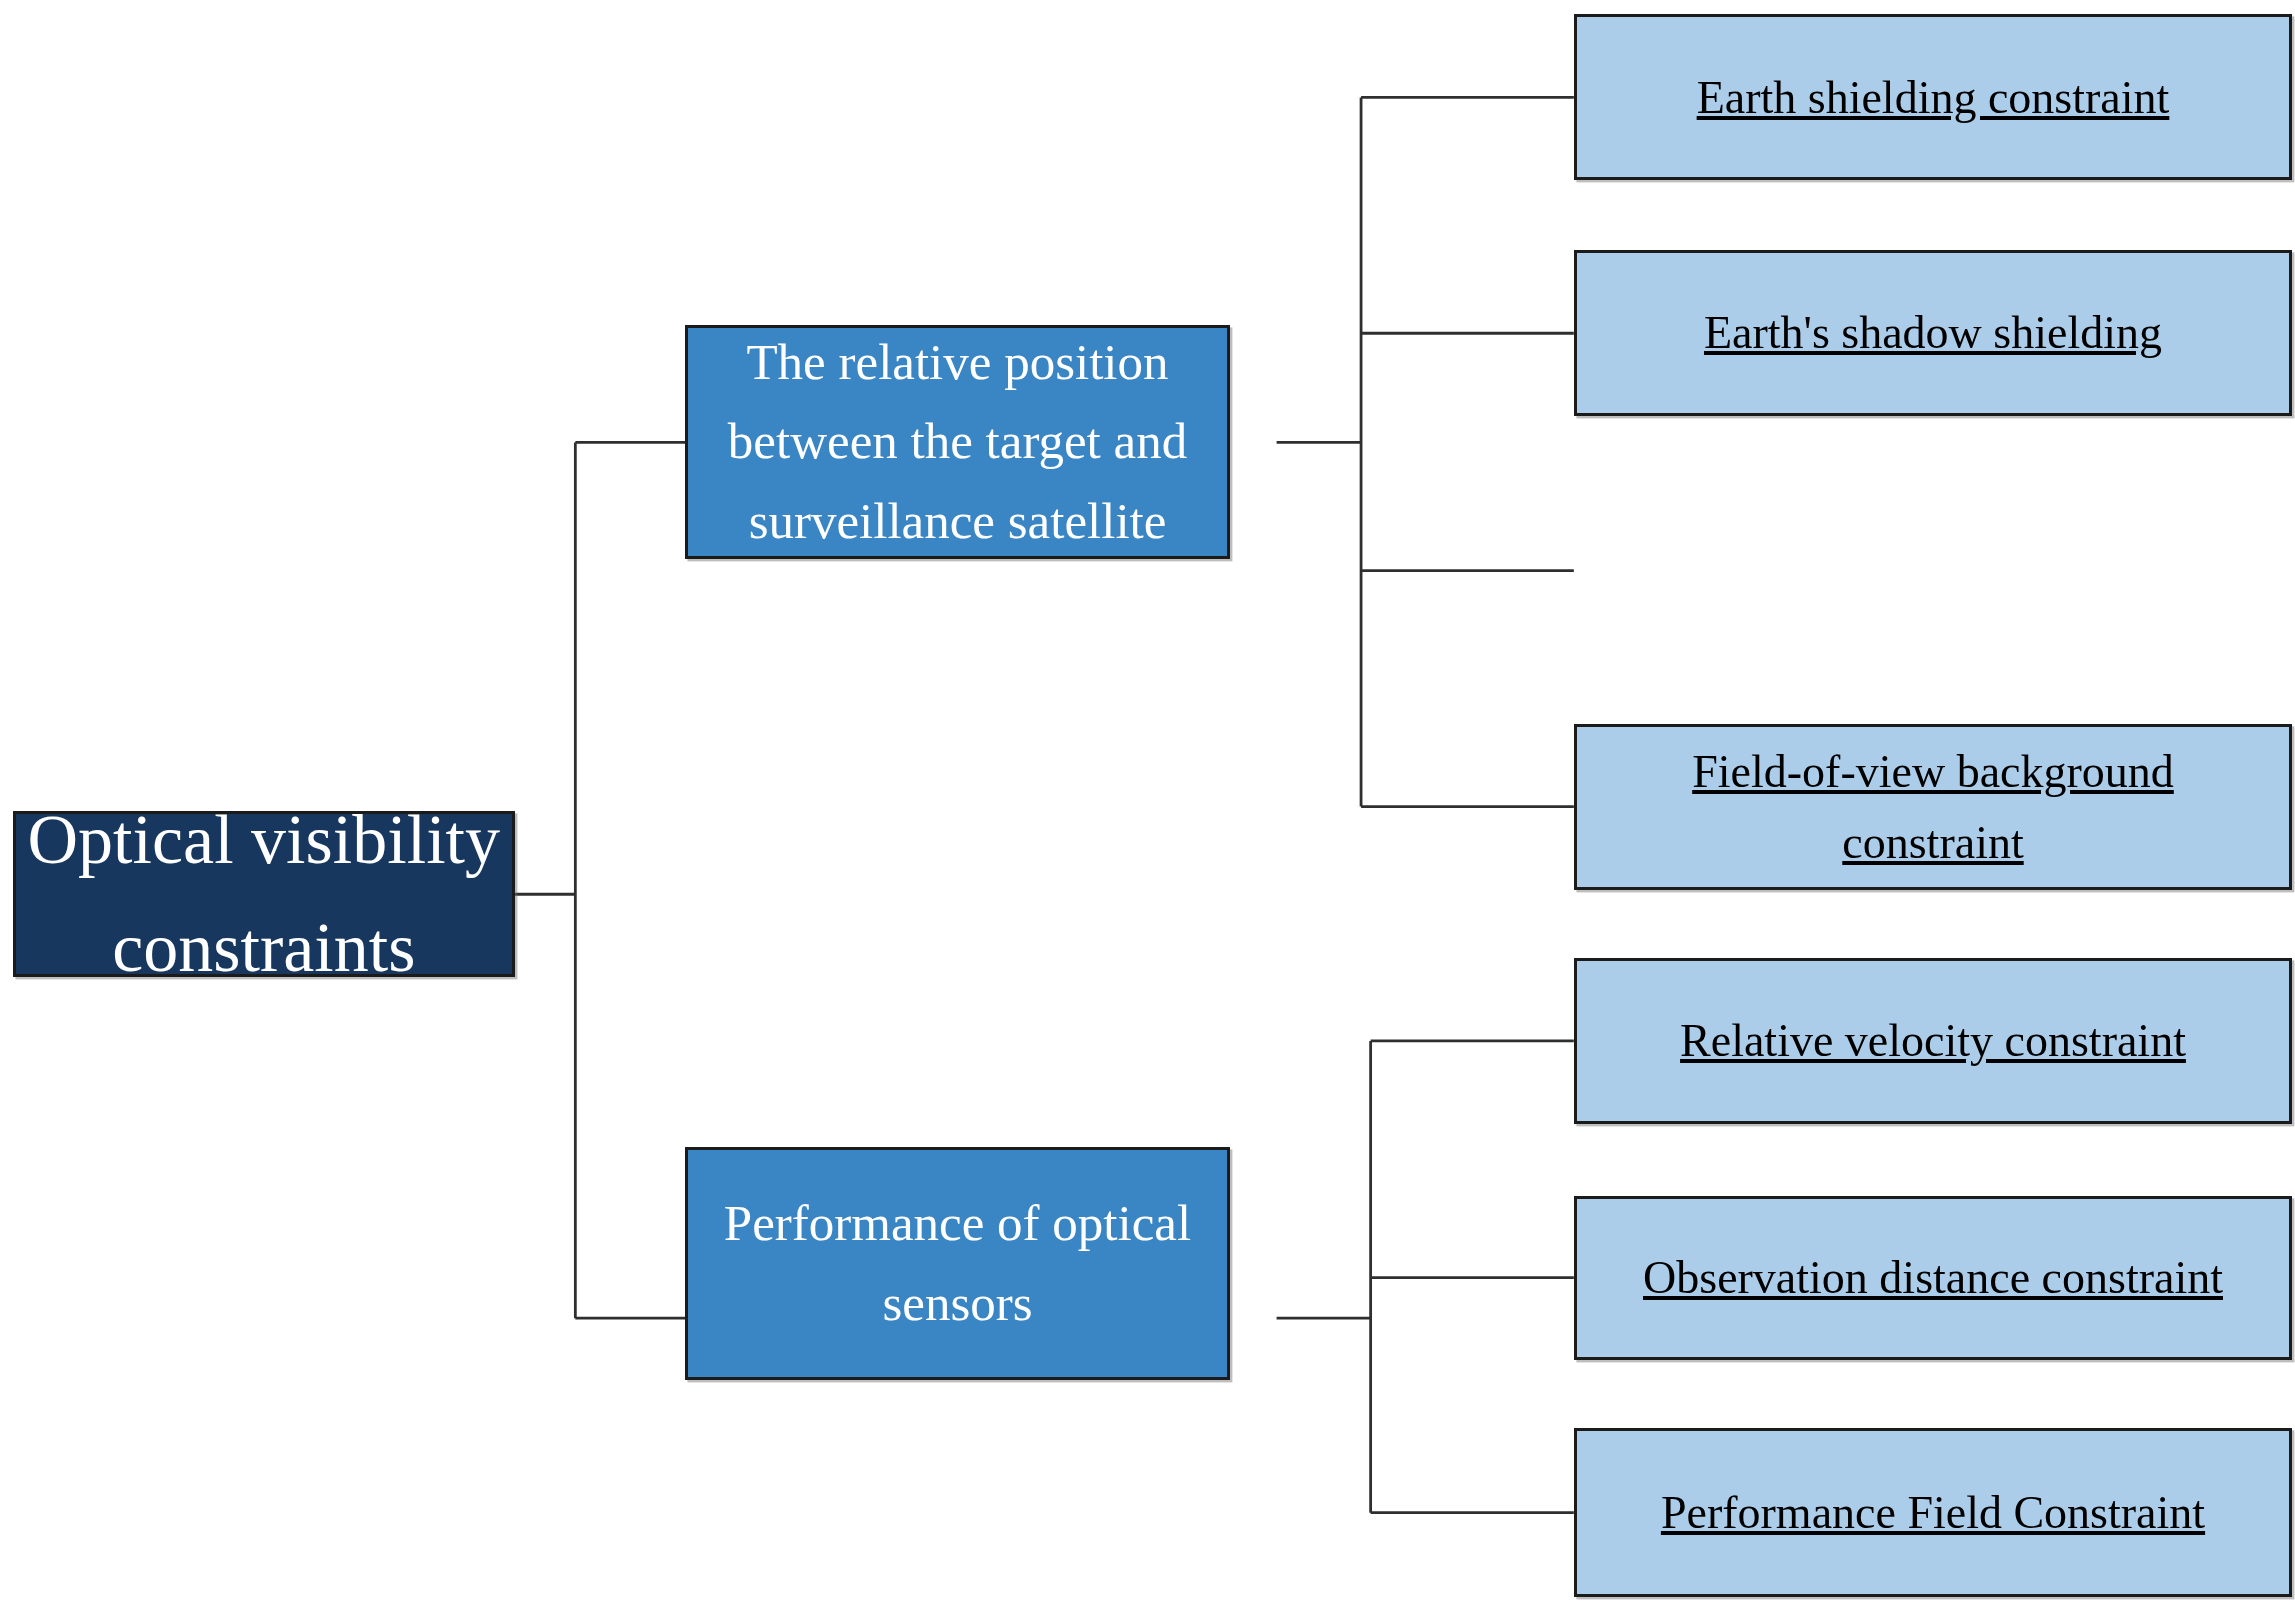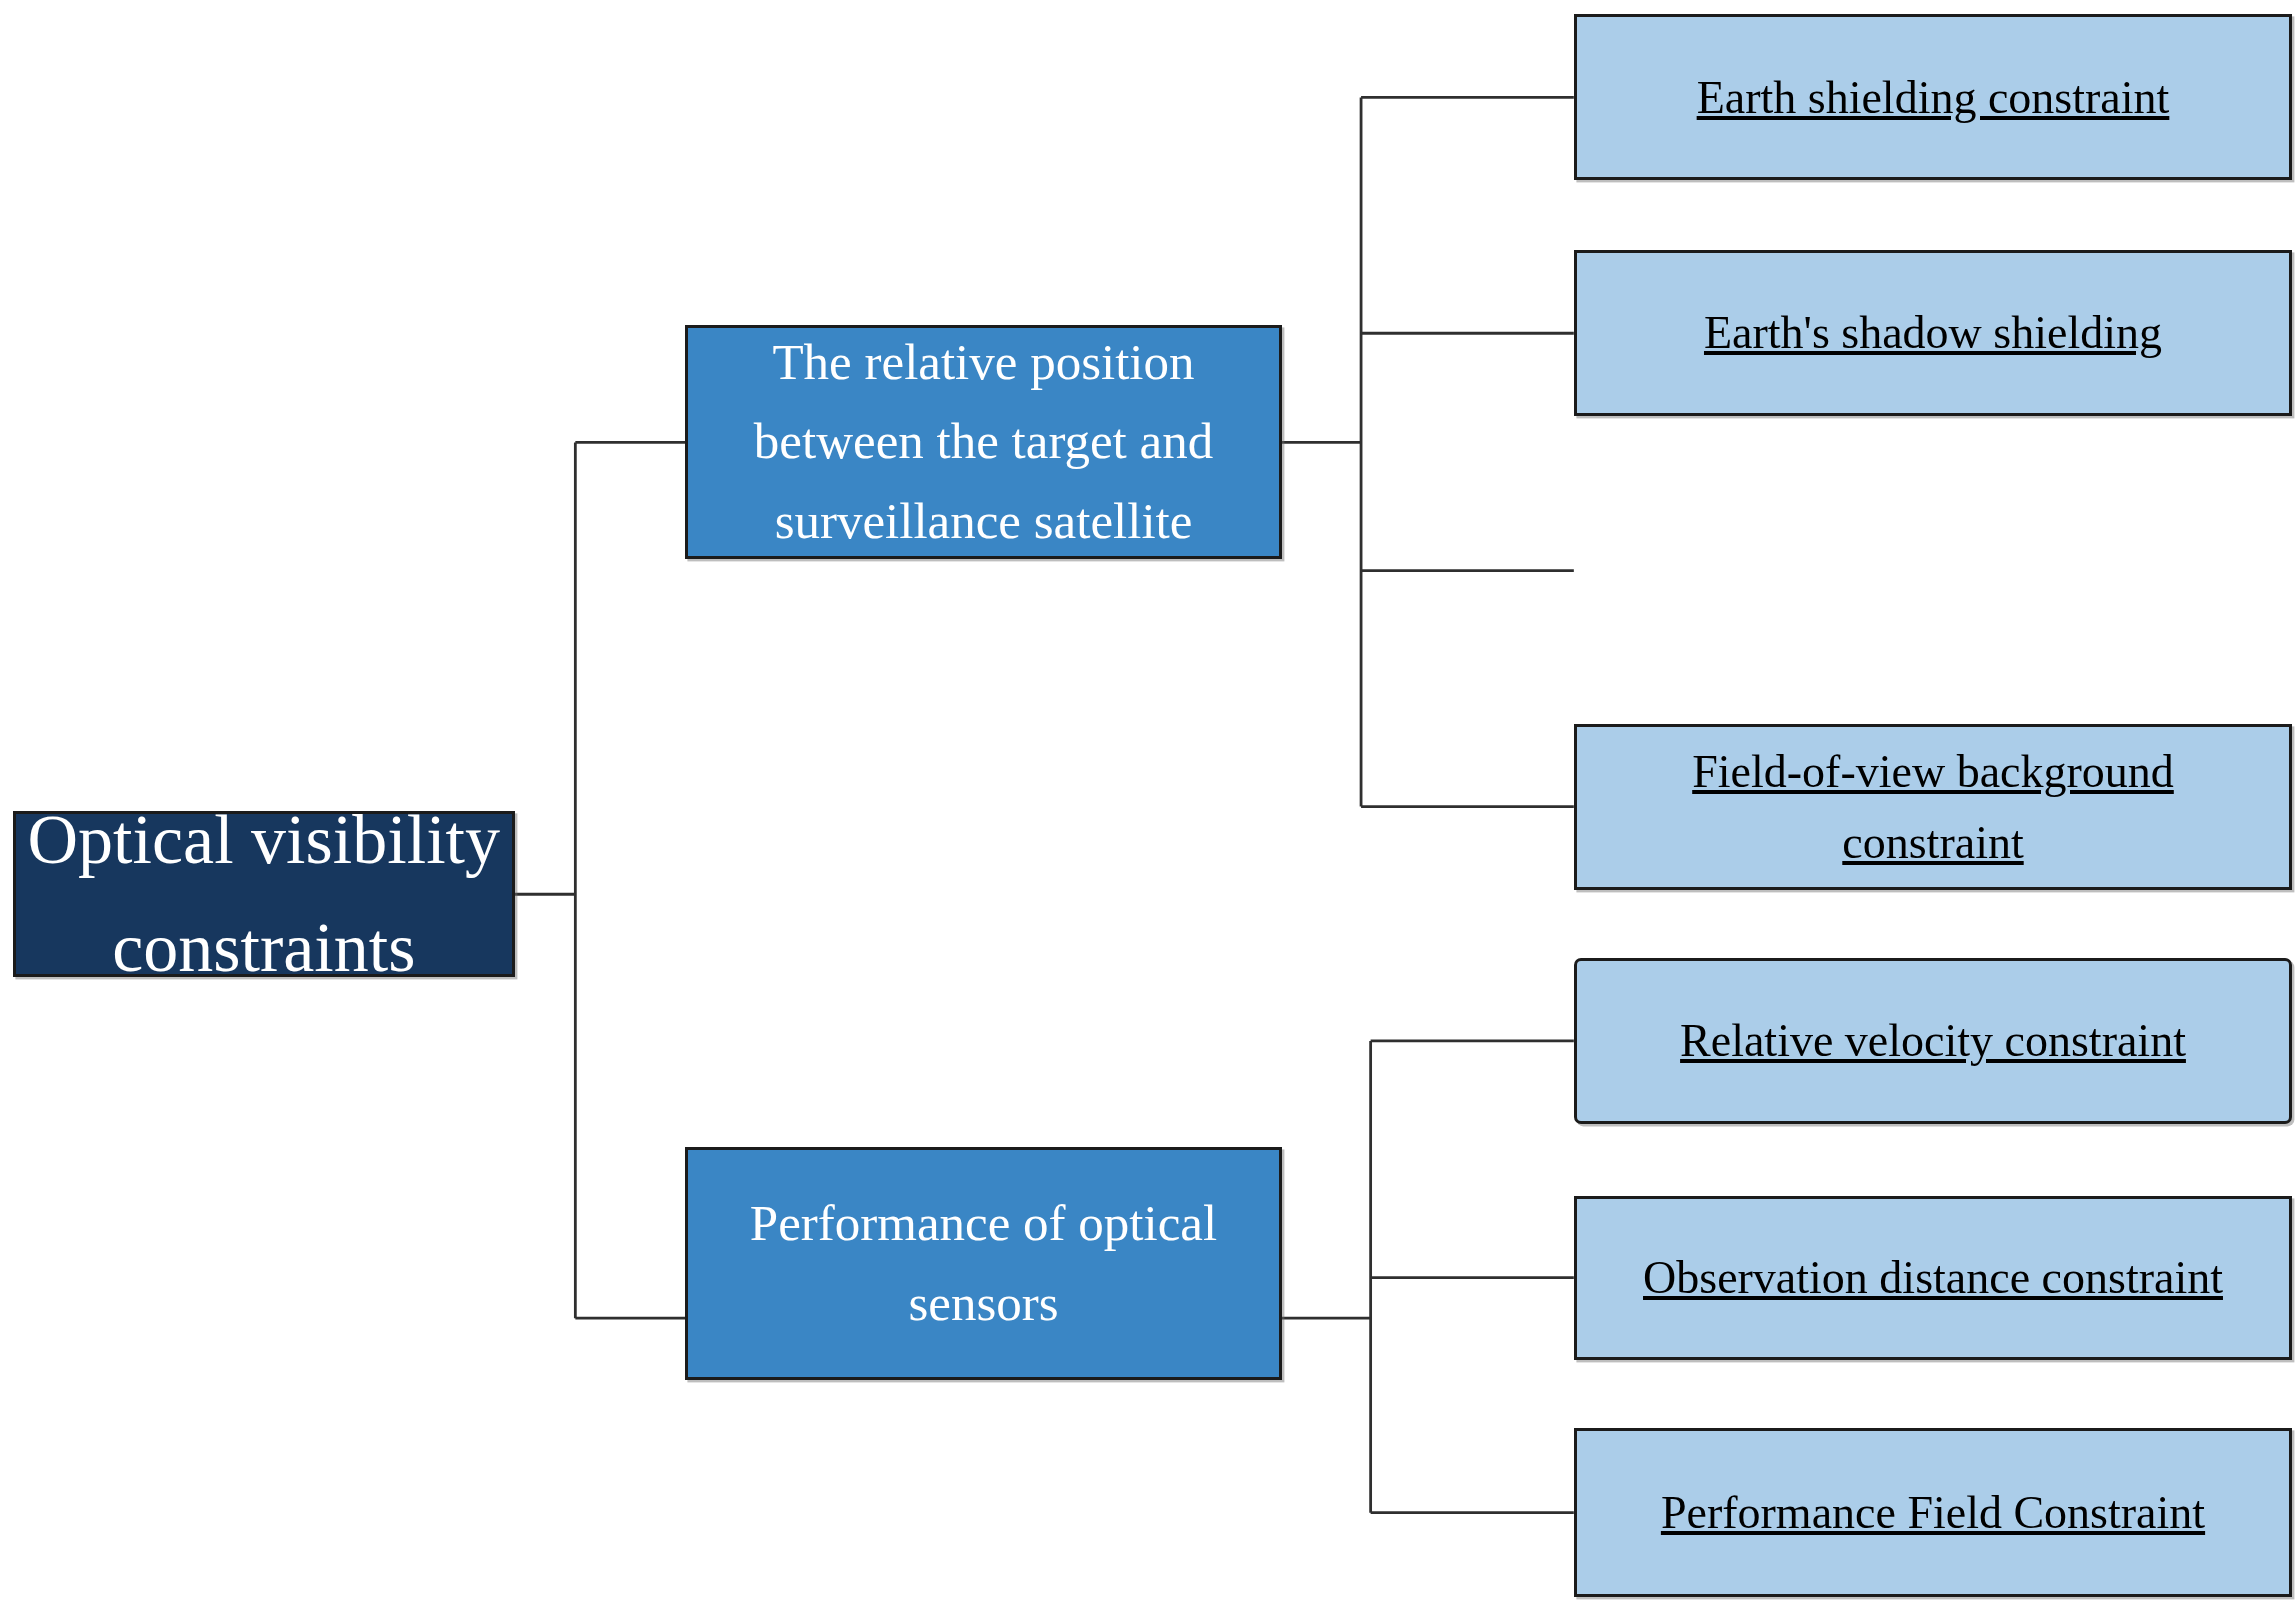--- a/index.html
+++ b/index.html
@@ -21,36 +21,36 @@
     text-align:center; border:3.2px solid var(--border_color);
     box-shadow:2.4px 2.4px 0 rgba(110,110,110,0.45);
   }
   .node-label{white-space:pre-line; display:block; width:100%;}
   .node.root{
     left:12.8px; top:811px; width:502px; height:166px;
     background:var(--root_fill); color:var(--root_text);
     font-size:70px; line-height:1.55;
   }
   .node.branch{
-    left:685px; width:597px;
+    left:685px; width:545px;
     background:var(--branch_fill); color:var(--branch_text);
     font-size:51px; line-height:1.55;
   }
   .node.branch-1{top:325px; height:234px;}
   .node.branch-2{top:1147px; height:233px;}
   .node.leaf{
     left:1574px; width:718px;
     background:var(--leaf_fill); color:var(--leaf_text);
     font-size:46px; line-height:1.55; padding:0 24px;text-decoration:underline;
   }
   .leaf-1{top:14.3px;   height:166px;}
   .leaf-2{top:250px;  height:166px;}
   .leaf-3{top:488px;  height:166px;}
   .leaf-4{top:724px;  height:166px;}
-  .leaf-5{top:958px; height:166px;border-radius:7px;}
+  .leaf-5{top:958px; height:166px;}
   .leaf-6{top:1196px; height:164px;}
   .leaf-7{top:1428px; height:169px;}
 </style>
 </head>
 <body>
 
 <div class="canvas">
 
   <svg class="connector-layer" viewBox="0 0 2880 2020" aria-hidden="true">
 

